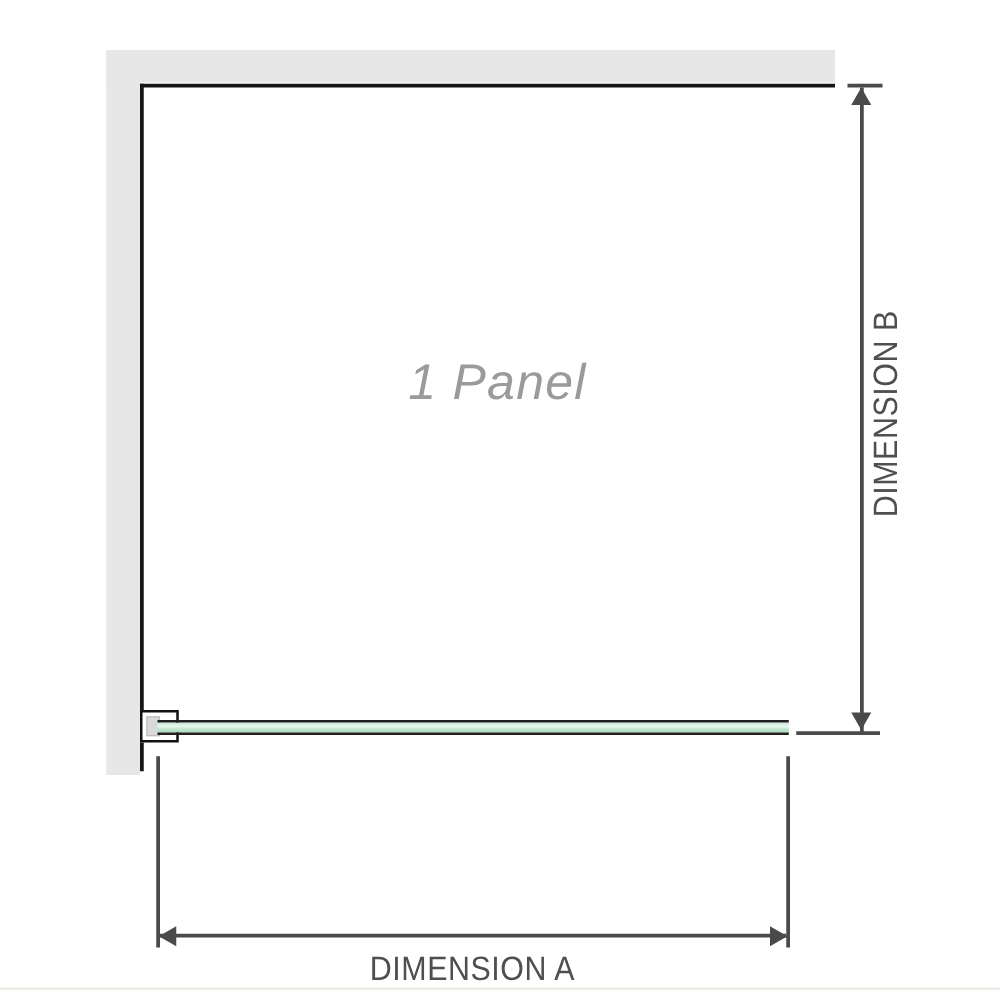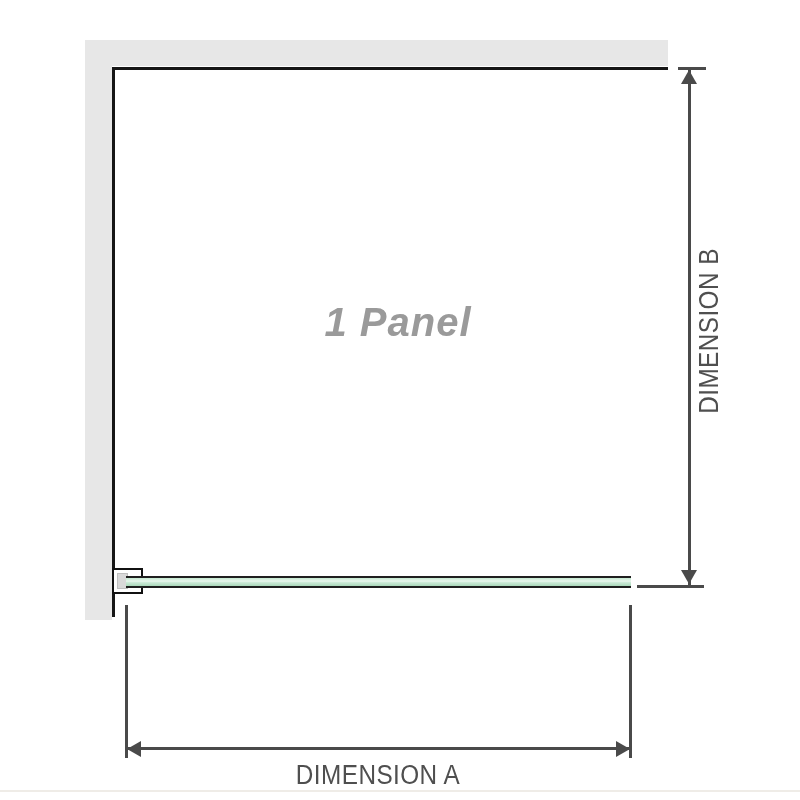--- a/index.html
+++ b/index.html
@@ -37,26 +37,26 @@
   }
   .edge-left {
     position: absolute;
     left: 112px; top: 67px;
     width: 2.5px; height: 550px;
     background: #161616;
   }
   
   .panel-label {
     position: absolute;
-    left: 258px; top: 300px;
+    left: 258px; top: 284px;
     width: 280px;
     text-align: center;
     font-size: 40px;
     font-style: italic;
-    font-weight: bold;
+    font-weight: normal;
     color: #9a9a9a;
     letter-spacing: 1px;
     white-space: nowrap;
   }
   
   .glass-bar {
     position: absolute;
     left: 126px; top: 576px;
     width: 505px; height: 12px;
     box-sizing: border-box;

